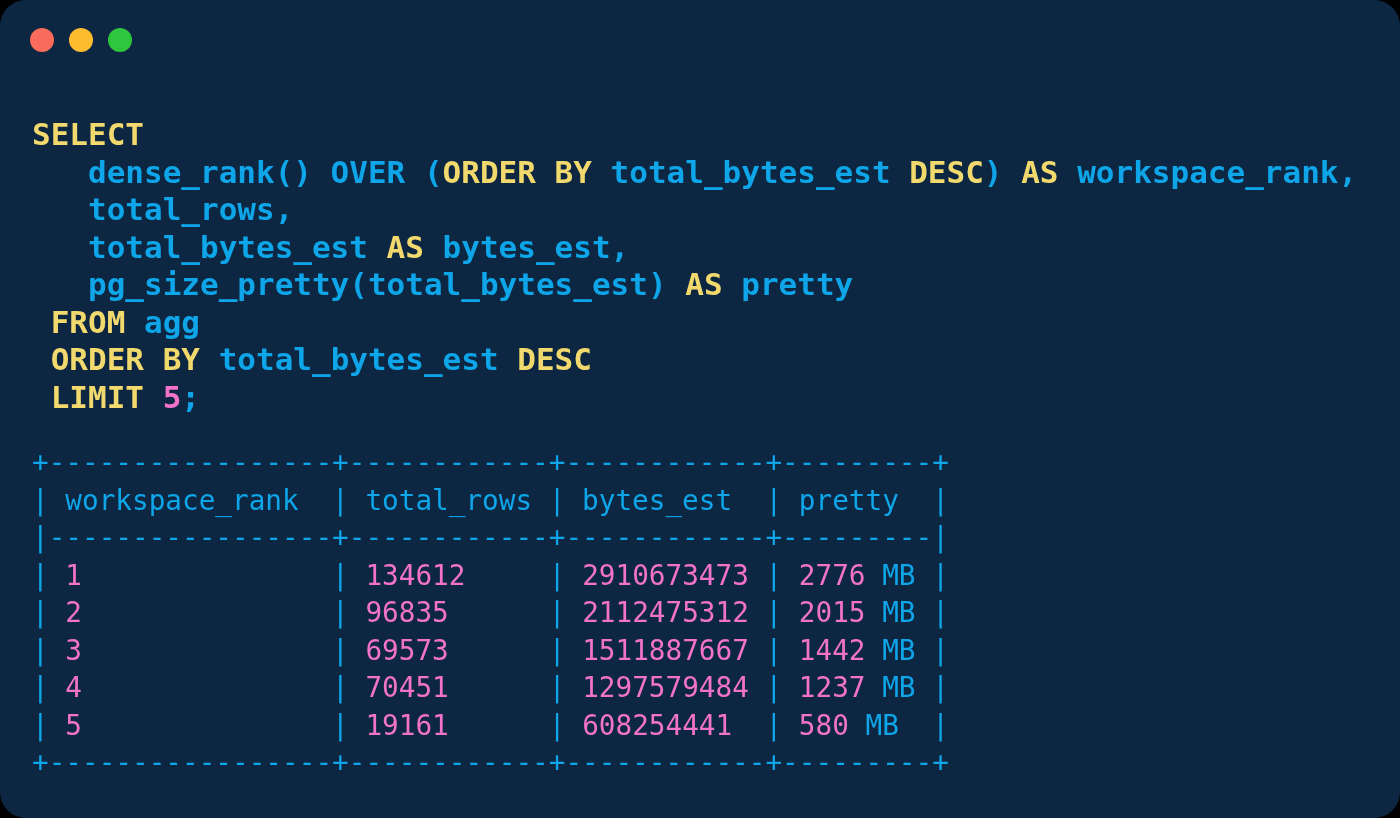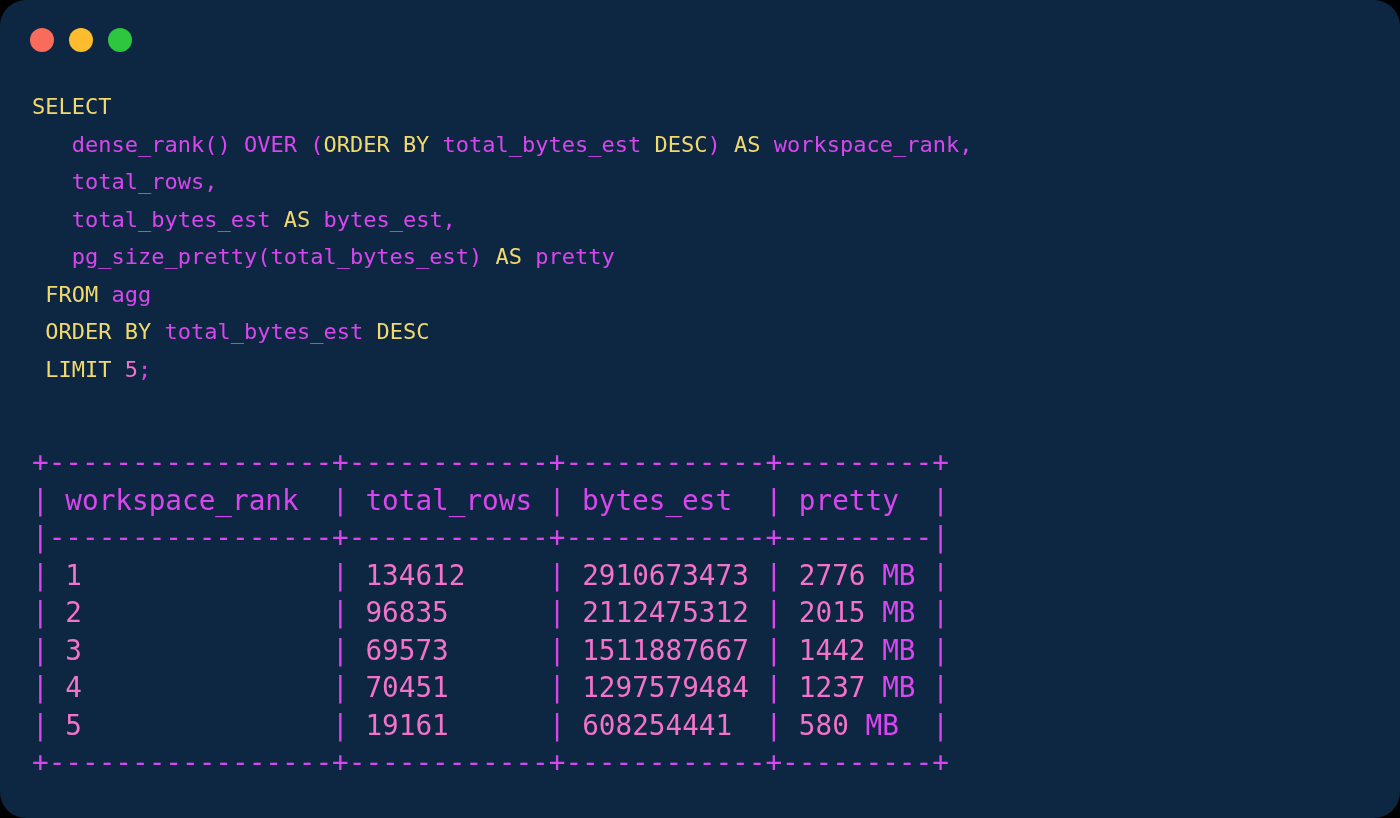--- a/index.html
+++ b/index.html
@@ -1,27 +1,27 @@
 <!DOCTYPE html>
 <html><head>
 <meta charset="utf-8">
 <style>
   html,body{margin:0;padding:0;background:#000;}
   body{width:1400px;height:818px;position:relative;overflow:hidden;
        font-family:"DejaVu Sans Mono","Liberation Mono",monospace;}
   .window{position:absolute;inset:0;background:#0d2742;border-radius:26px;}
   .traffic-lights{position:absolute;top:28px;left:30px;display:flex;gap:15px;}
   .dot{width:24px;height:24px;border-radius:50%;padding:0;border:none;display:block;}
-  .codeblock{position:absolute;left:32px;top:88px;white-space:pre;
-             font-size:22px;line-height:37.5px;color:#eef2f4;}
+  .codeblock{position:absolute;left:32px;top:116px;white-space:pre;
+             font-size:31px;line-height:37.5px;color:#eef2f4;font-weight:bold;}
   .tableblock{position:absolute;left:32px;top:444px;white-space:pre;
               font-size:27.7px;line-height:37.5px;color:#eef2f4;}
   .line{white-space:pre;}
   .tok-kw{color:#f2d96e;}
-  .tok-fg{color:#d946ef;}
+  .tok-fg{color:#0ea5e9;}
   .tok-num{color:#f273c9;}
 </style>
 </head>
 <body>
 
 <div class="window">
 
   <div class="traffic-lights">
     <button class="dot" style="background: rgb(249, 107, 91);"></button>
     <button class="dot" style="background: rgb(253, 188, 46);"></button>

